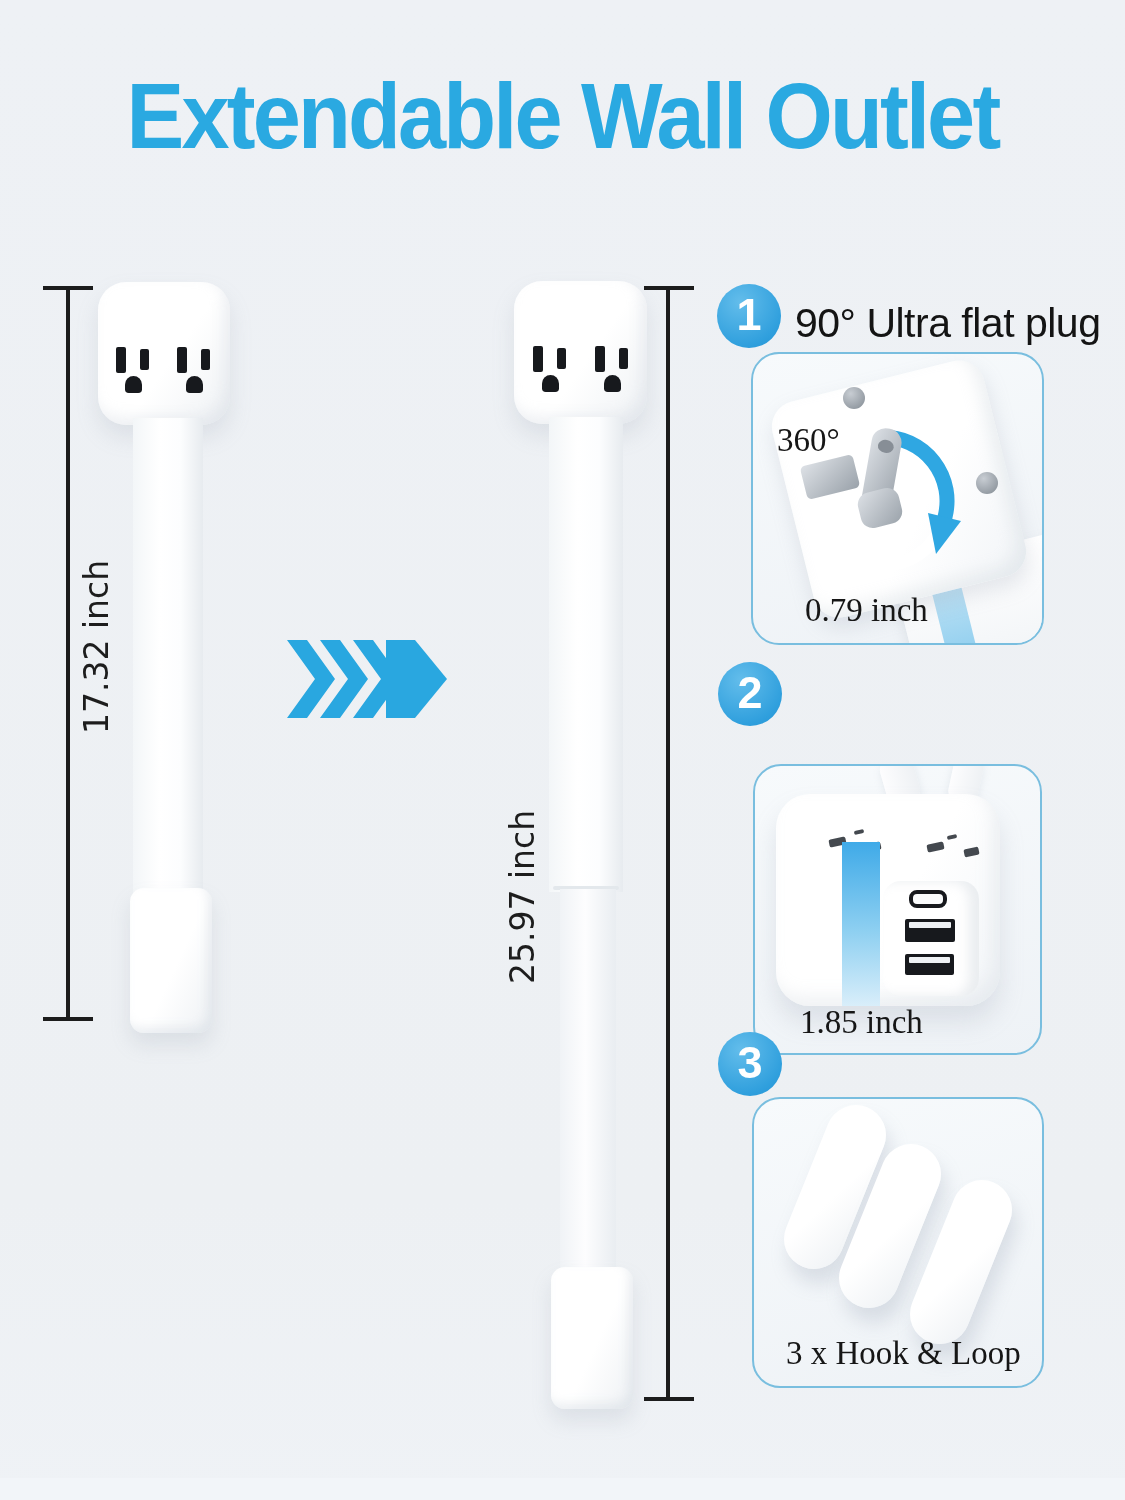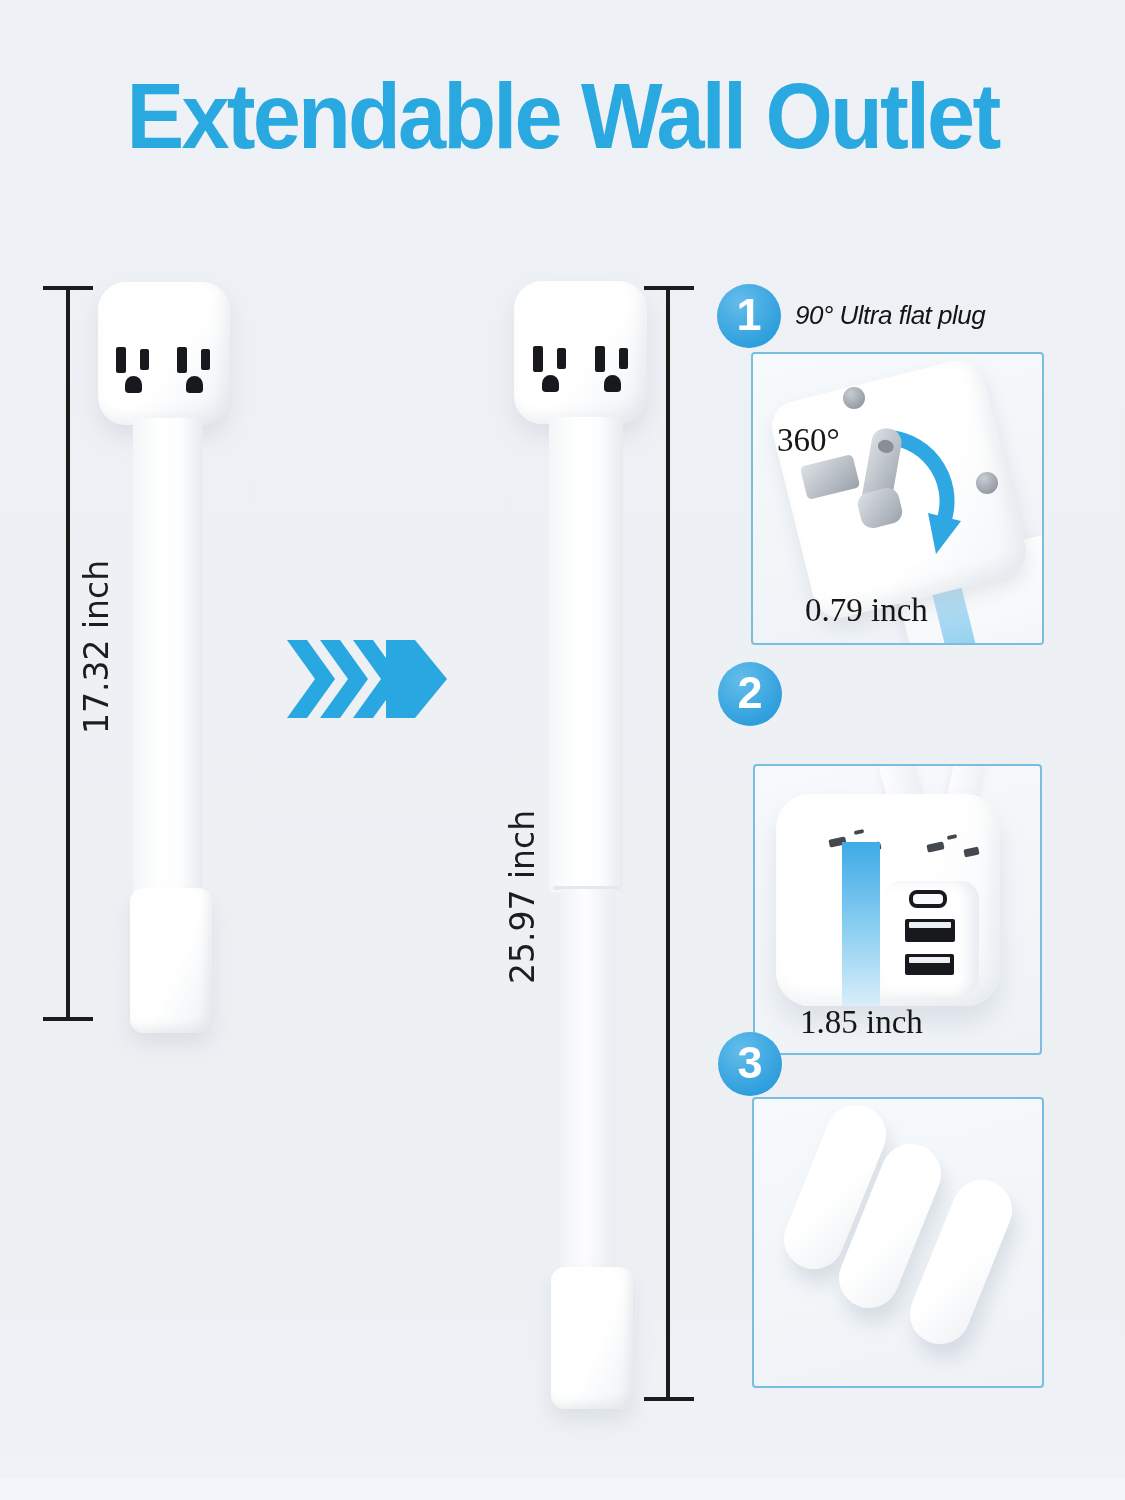--- a/index.html
+++ b/index.html
@@ -31,23 +31,23 @@
   .seam{background:#e3e8ec;height:4px;border-radius:2px;}
 
   
   .badge{background:#0d0d0d;border-radius:27px;color:#ffffff;font-weight:700;font-size:30px;
          text-align:center;line-height:53px;}
 
   
   .fnum{width:64px;height:64px;border-radius:50%;color:#fff;font-weight:700;font-size:45px;
         text-align:center;line-height:62px;
         background:radial-gradient(circle at 36% 28%,#63bdeb,#2f9fdd 72%,#2492d2 100%);}
-  .fbox{border:2px solid #79bedf;border-radius:4px;overflow:hidden;
+  .fbox{border:2px solid #79bedf;border-radius:28px;overflow:hidden;
         background:linear-gradient(165deg,#f7fafc,#eef2f6);}
-  .fheading{font-size:26px;color:#141414;letter-spacing:-.5px;white-space:nowrap;font-style:italic;}
+  .fheading{font-size:41px;color:#141414;letter-spacing:-.5px;white-space:nowrap;}
   .boxlabel{font-family:"Liberation Serif",serif;font-size:33px;color:#161616;white-space:nowrap;}
 
   
   .plug-slab{width:170px;height:130px;border-radius:10px;background:linear-gradient(180deg,#ffffff,#f0f3f6);
              transform:rotate(-14deg);box-shadow:0 8px 14px rgba(150,160,175,.25);}
   .plug-slab .stripe1{position:absolute;left:34px;top:0;width:30px;height:130px;
              background:linear-gradient(180deg,#cfe9f7,#7cc6ec);}
   .plug-plate{width:218px;height:222px;border-radius:26px;background:linear-gradient(130deg,#ffffff 60%,#f1f4f7);
               transform:rotate(-14deg);box-shadow:0 10px 20px rgba(145,156,172,.22), inset -8px -10px 16px rgba(200,208,216,.3);}
 
@@ -188,16 +188,17 @@
       </div>
     </div>
     <div class="abs boxlabel" style="left:45px;top:238px;">1.85 inch</div>
   </div>
 
   <div class="abs fnum" style="left:718px;top:1032px;">3</div>
   <div class="abs fbox" style="left:752px;top:1097px;width:288px;height:287px;">
     <div class="pill" style="left:51px;top:2px;"></div>
     <div class="pill" style="left:106px;top:41px;"></div>
     <div class="pill" style="left:177px;top:77px;"></div>
+    <div class="abs boxlabel" style="left:32px;top:236px;">3 x Hook &amp; Loop</div>
   </div>
 
   <div class="abs bottom-band"></div>
 </div>
 
 </body></html>

